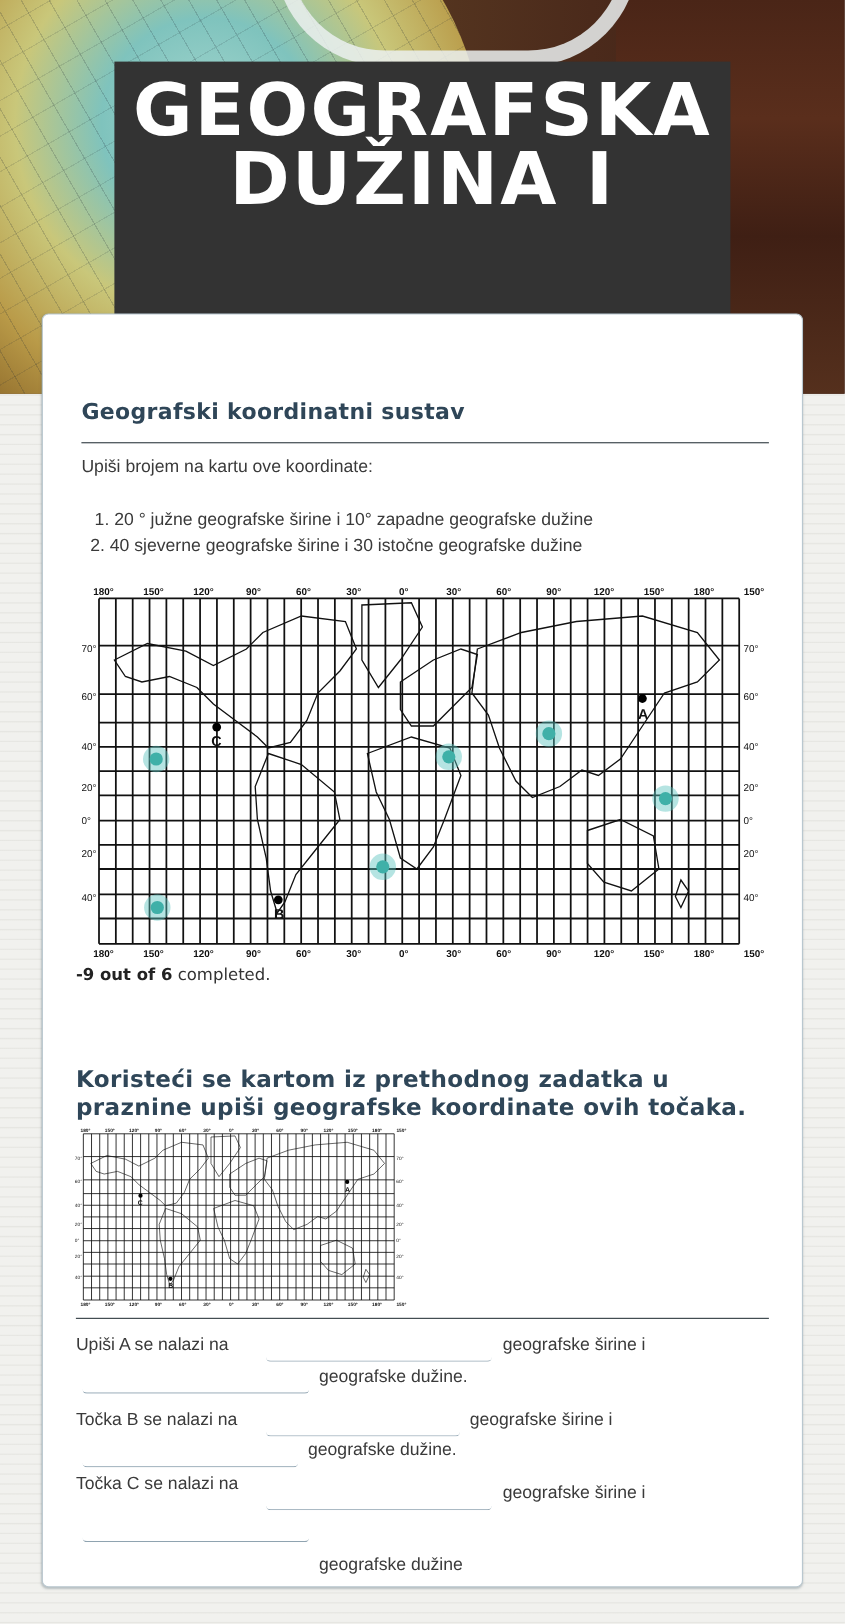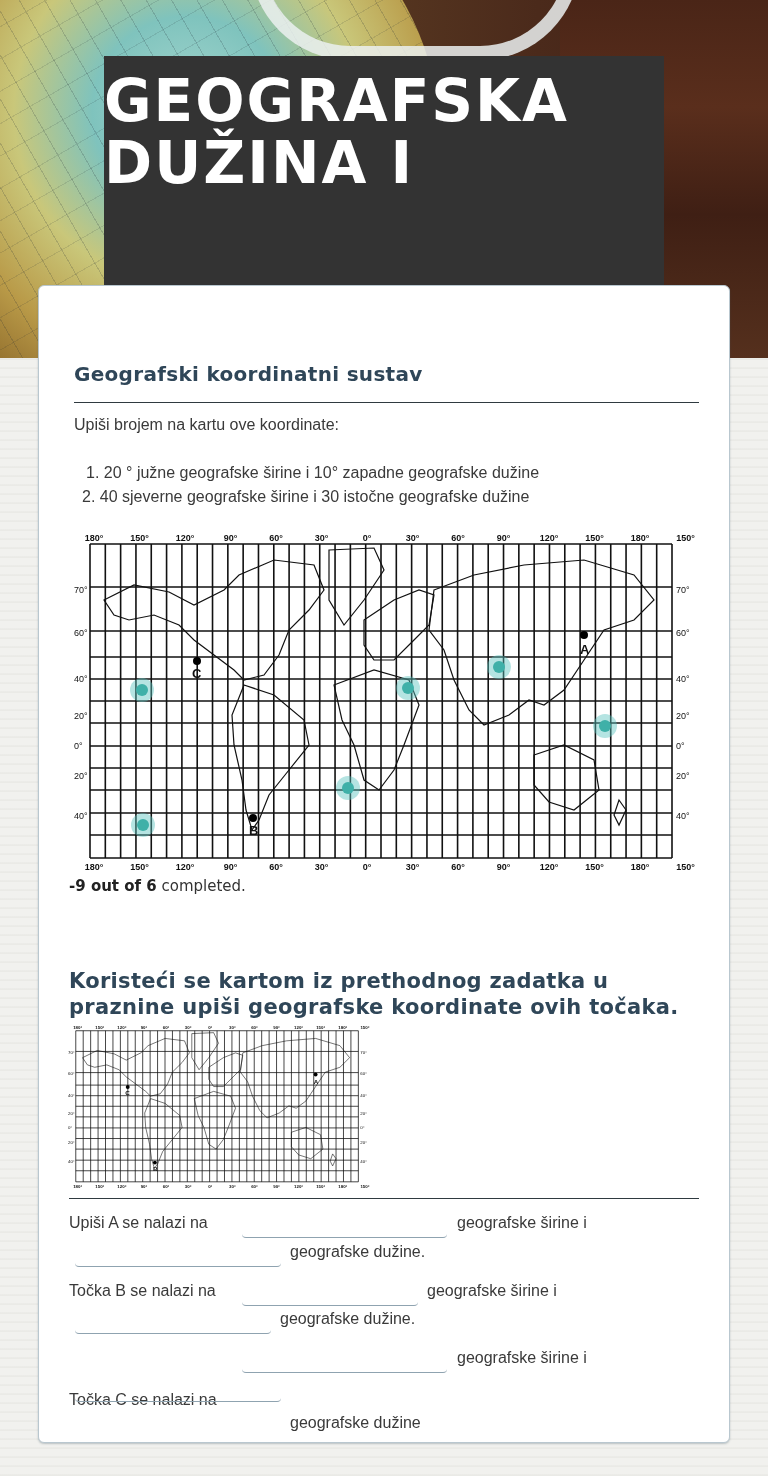--- a/index.html
+++ b/index.html
@@ -35,23 +35,23 @@
     position: absolute; left: 250px; top: -40px; width: 330px; height: 100px;
     border: 14px solid rgba(235,240,240,0.85); border-top: none;
     border-radius: 0 0 120px 120px;
   }
   .title-box {
     position: absolute; left: 104px; top: 56px; width: 560px; height: 240px;
     background: #333333;
   }
   .title-text {
     position: absolute; left: 104px; top: 70px; width: 560px;
-    color: #ffffff;
+    text-align: center; color: #ffffff;
     font-family: "DejaVu Sans", sans-serif; font-weight: bold;
-    font-size: 58px; line-height: 62px; letter-spacing: 2px;
+    font-size: 66px; line-height: 62px; letter-spacing: 2px;
     text-transform: uppercase;
   }
   
   .card {
     position: absolute; left: 38px; top: 285px; width: 692px; height: 1158px;
     background: #ffffff;
     border: 1px solid #b9c7cf;
     border-radius: 6px;
     box-shadow: 0 1px 2px rgba(80,100,110,0.35);
   }
@@ -377,18 +377,18 @@
 
 <div>
   <div class="row" style="left:69px; top:1282px;">Točka B se nalazi na</div>
   <input class="blank" style="left: 242px; top: 1282px; width: 176px;" value="">
   <div class="row" style="left:427px; top:1282px;">geografske širine i</div>
   <input class="blank" style="left: 75px; top: 1310px; width: 196px;" value="">
   <div class="row" style="left:280px; top:1310px;">geografske dužine.</div>
 </div>
 
 <div>
-  <div class="row" style="left:69px; top:1391px;">Točka C se nalazi na</div>
+  <div class="row" style="left:69px; top:1341px;">Točka C se nalazi na</div>
   <input class="blank" style="left: 242px; top: 1349px; width: 205px;" value="">
   <div class="row" style="left:457px; top:1349px;">geografske širine i</div>
   <input class="blank" style="left: 75px; top: 1378px; width: 206px;" value="">
   <div class="row" style="left:290px; top:1378px;margin-top:36px;">geografske dužine</div>
 </div>
 
 </body></html>

